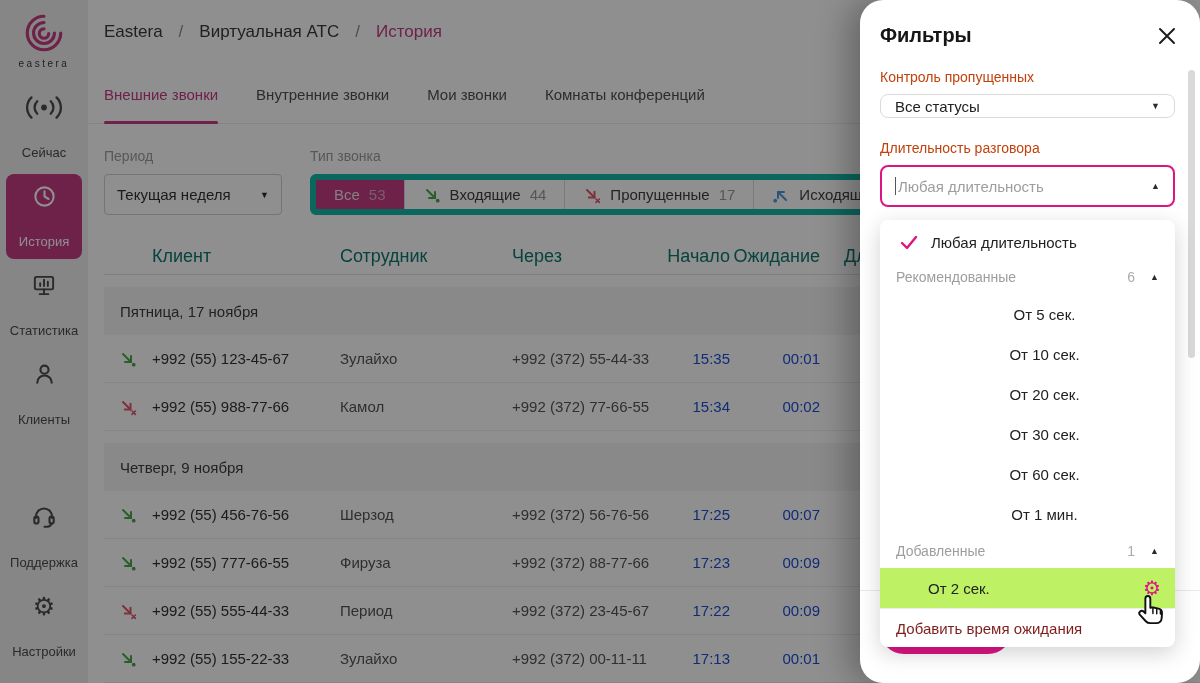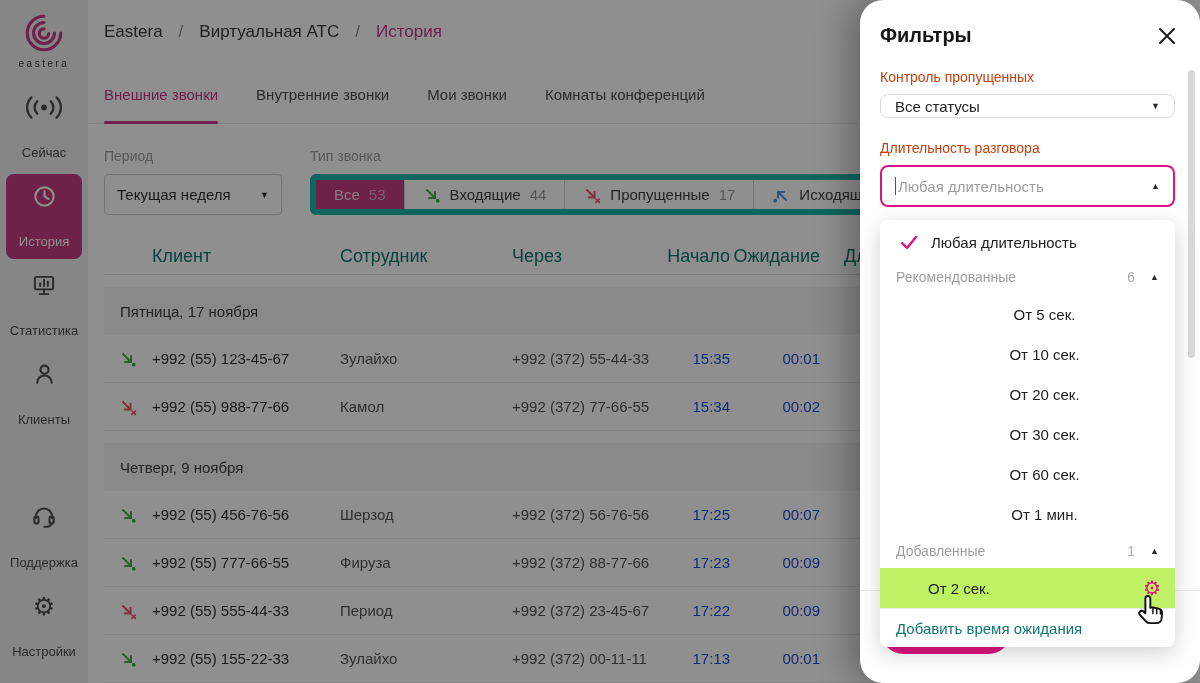--- a/index.html
+++ b/index.html
@@ -87,21 +87,21 @@
   .dropdown { position:absolute; left:20px; top:220px; width:295px; background:#fff; border-radius:8px;
     box-shadow:0 6px 22px rgba(0,0,0,0.18); z-index:60; padding-top:4px; overflow:hidden; }
   .opt-selected { height:36px; display:flex; align-items:center; gap:13px; padding-left:20px; font-size:15px; color:#222; cursor:pointer; }
   .dd-section { height:34px; display:flex; align-items:center; padding:0 16px; font-size:14px; color:#9e9e9e; cursor:pointer; }
   .dd-section .cnt { margin-left:auto; color:#ababab; }
   .dd-section .tri { margin-left:15px; }
   .dd-opt { height:40px; display:flex; align-items:center; padding:0 14px 0 48px; font-size:15px; color:#222; cursor:pointer;justify-content:center; }
   .dd-opt.hover { background:#bef264; }
   .dd-opt .gear-glyph { margin-left:auto; font-size:20px; line-height:20px; color:var(--accent); cursor:pointer; }
   .dd-divider { border-top:1px solid #ededed; }
-  .dd-action { height:38px; display:flex; align-items:center; padding:0 16px; font-size:15px; color:#0f766e; cursor:pointer; }
+  .dd-action { height:38px; display:flex; align-items:center; padding:0 16px; font-size:15px; color:#7f1d1d; cursor:pointer; }
 
   .panel-scroll { position:absolute; right:5px; top:70px; width:7px; height:288px; border-radius:4px;
     background:#d9d9d9; z-index:52; cursor:pointer; }
   .cursor-hand { position:absolute; left:274px; top:592px; z-index:70; pointer-events:none; }
 </style>
 </head>
 <body>
 
 <aside class="sidebar">
   <div class="logo">

